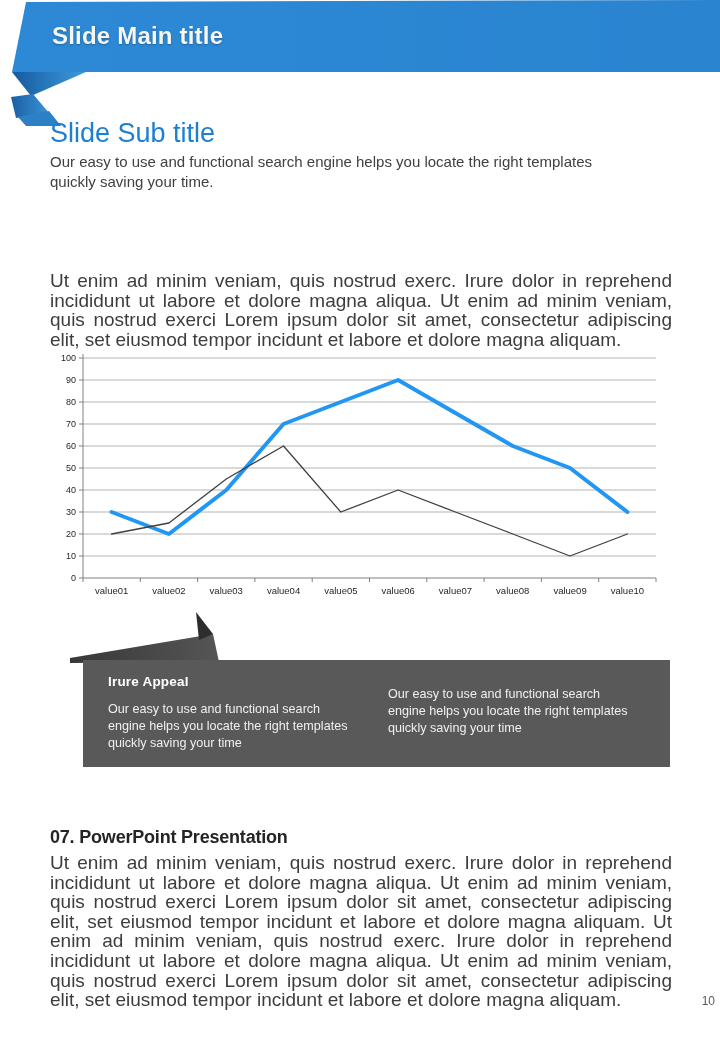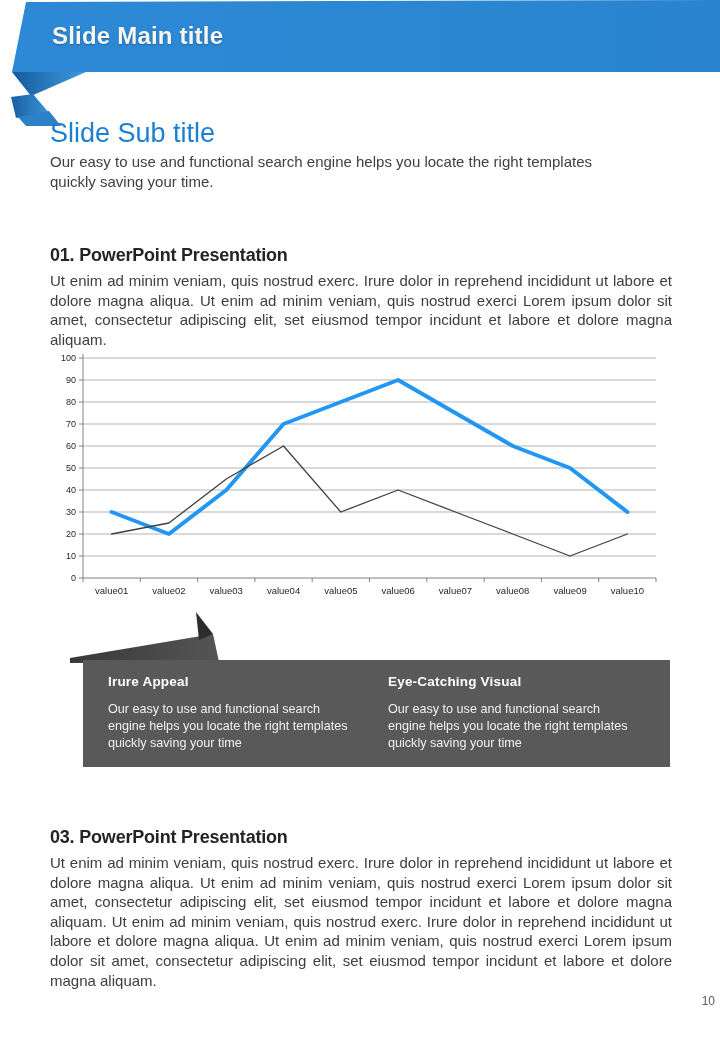--- a/index.html
+++ b/index.html
@@ -30,21 +30,21 @@
   }
   
   .sec-heading{
     position:absolute;left:50px;margin:0;
     font-size:18px;font-weight:bold;color:#242424;letter-spacing:-.2px;
   }
   .sec1-heading{top:245px;}
   .sec2-heading{top:827px;}
   .sec-body{
     position:absolute;left:50px;width:622px;margin:0;
-    font-size:15px;line-height:19.6px;color:#3d3d3d;text-align:justify;
+    font-size:19px;line-height:19.6px;color:#3d3d3d;text-align:justify;
   }
   .sec1-body{top:271px;}
   .sec2-body{top:853px;}
   
   .chart{position:absolute;left:60px;top:348px;}
   .chart text{font-family:"Liberation Sans","DejaVu Sans",sans-serif;}
   
   .arrow{position:absolute;left:65px;top:606px;}
   .callouts{
     position:absolute;left:83px;top:660px;width:587px;height:107px;
@@ -82,21 +82,20 @@
       </linearGradient>
     </defs>
     <polygon points="12,1 86,1 31,25" fill="url(#gA)"></polygon>
     <polygon points="11,26 33,23 49,42 16,47" fill="url(#gB)"></polygon>
     <polygon points="18,46 49,40 61,55 26,55" fill="#2c80c6"></polygon>
   </svg>
 
   <h2 class="sub-title">Slide Sub title</h2>
   <p class="intro">Our easy to use and functional search engine helps you locate the right templates quickly saving your time.</p>
 
-  <h3 class="sec-heading sec1-heading">01. PowerPoint Presentation</h3>
   <p class="sec-body sec1-body">Ut enim ad minim veniam, quis nostrud exerc. Irure dolor in reprehend incididunt ut labore et dolore magna aliqua. Ut enim ad minim veniam, quis nostrud exerci Lorem ipsum dolor sit amet, consectetur adipiscing elit, set eiusmod tempor incidunt et labore et dolore magna aliquam.</p>
 
   <svg id="chart" class="chart" width="620" height="262" viewBox="0 0 620 262">
       <line x1="23" y1="230" x2="596" y2="230" stroke="#808080" stroke-width="1"></line>
       <line x1="19" y1="230" x2="23" y2="230" stroke="#808080" stroke-width="1"></line>
       <text x="16" y="233" text-anchor="end" font-size="9" fill="#262626">0</text>
       <line x1="23" y1="208" x2="596" y2="208" stroke="#b3b3b3" stroke-width="1"></line>
       <line x1="19" y1="208" x2="23" y2="208" stroke="#808080" stroke-width="1"></line>
       <text x="16" y="211" text-anchor="end" font-size="9" fill="#262626">10</text>
       <line x1="23" y1="186" x2="596" y2="186" stroke="#b3b3b3" stroke-width="1"></line>
@@ -162,23 +161,22 @@
     <polygon points="5,52 148,28 154,56 5,57" fill="url(#gD)"></polygon>
     <polygon points="131,6 148,28 134,34" fill="#2d2d2d"></polygon>
   </svg>
 
   <div class="callouts">
     <div class="callout-col c0">
       <div class="callout-title">Irure Appeal</div>
       <div class="callout-body">Our easy to use and functional search engine helps you locate the right templates quickly saving your time</div>
     </div>
     <div class="callout-col c1">
-      <div class="callout-title">Eye-Catching Visual</div>
       <div class="callout-body">Our easy to use and functional search engine helps you locate the right templates quickly saving your time</div>
     </div>
   </div>
 
-  <h3 class="sec-heading sec2-heading">03. PowerPoint Presentation</h3>
+  <h3 class="sec-heading sec2-heading">07. PowerPoint Presentation</h3>
   <p class="sec-body sec2-body">Ut enim ad minim veniam, quis nostrud exerc. Irure dolor in reprehend incididunt ut labore et dolore magna aliqua. Ut enim ad minim veniam, quis nostrud exerci Lorem ipsum dolor sit amet, consectetur adipiscing elit, set eiusmod tempor incidunt et labore et dolore magna aliquam. Ut enim ad minim veniam, quis nostrud exerc. Irure dolor in reprehend incididunt ut labore et dolore magna aliqua. Ut enim ad minim veniam, quis nostrud exerci Lorem ipsum dolor sit amet, consectetur adipiscing elit, set eiusmod tempor incidunt et labore et dolore magna aliquam.</p>
 
   <div class="pagenum">10</div>
 
 </div>
 
 </body></html>

